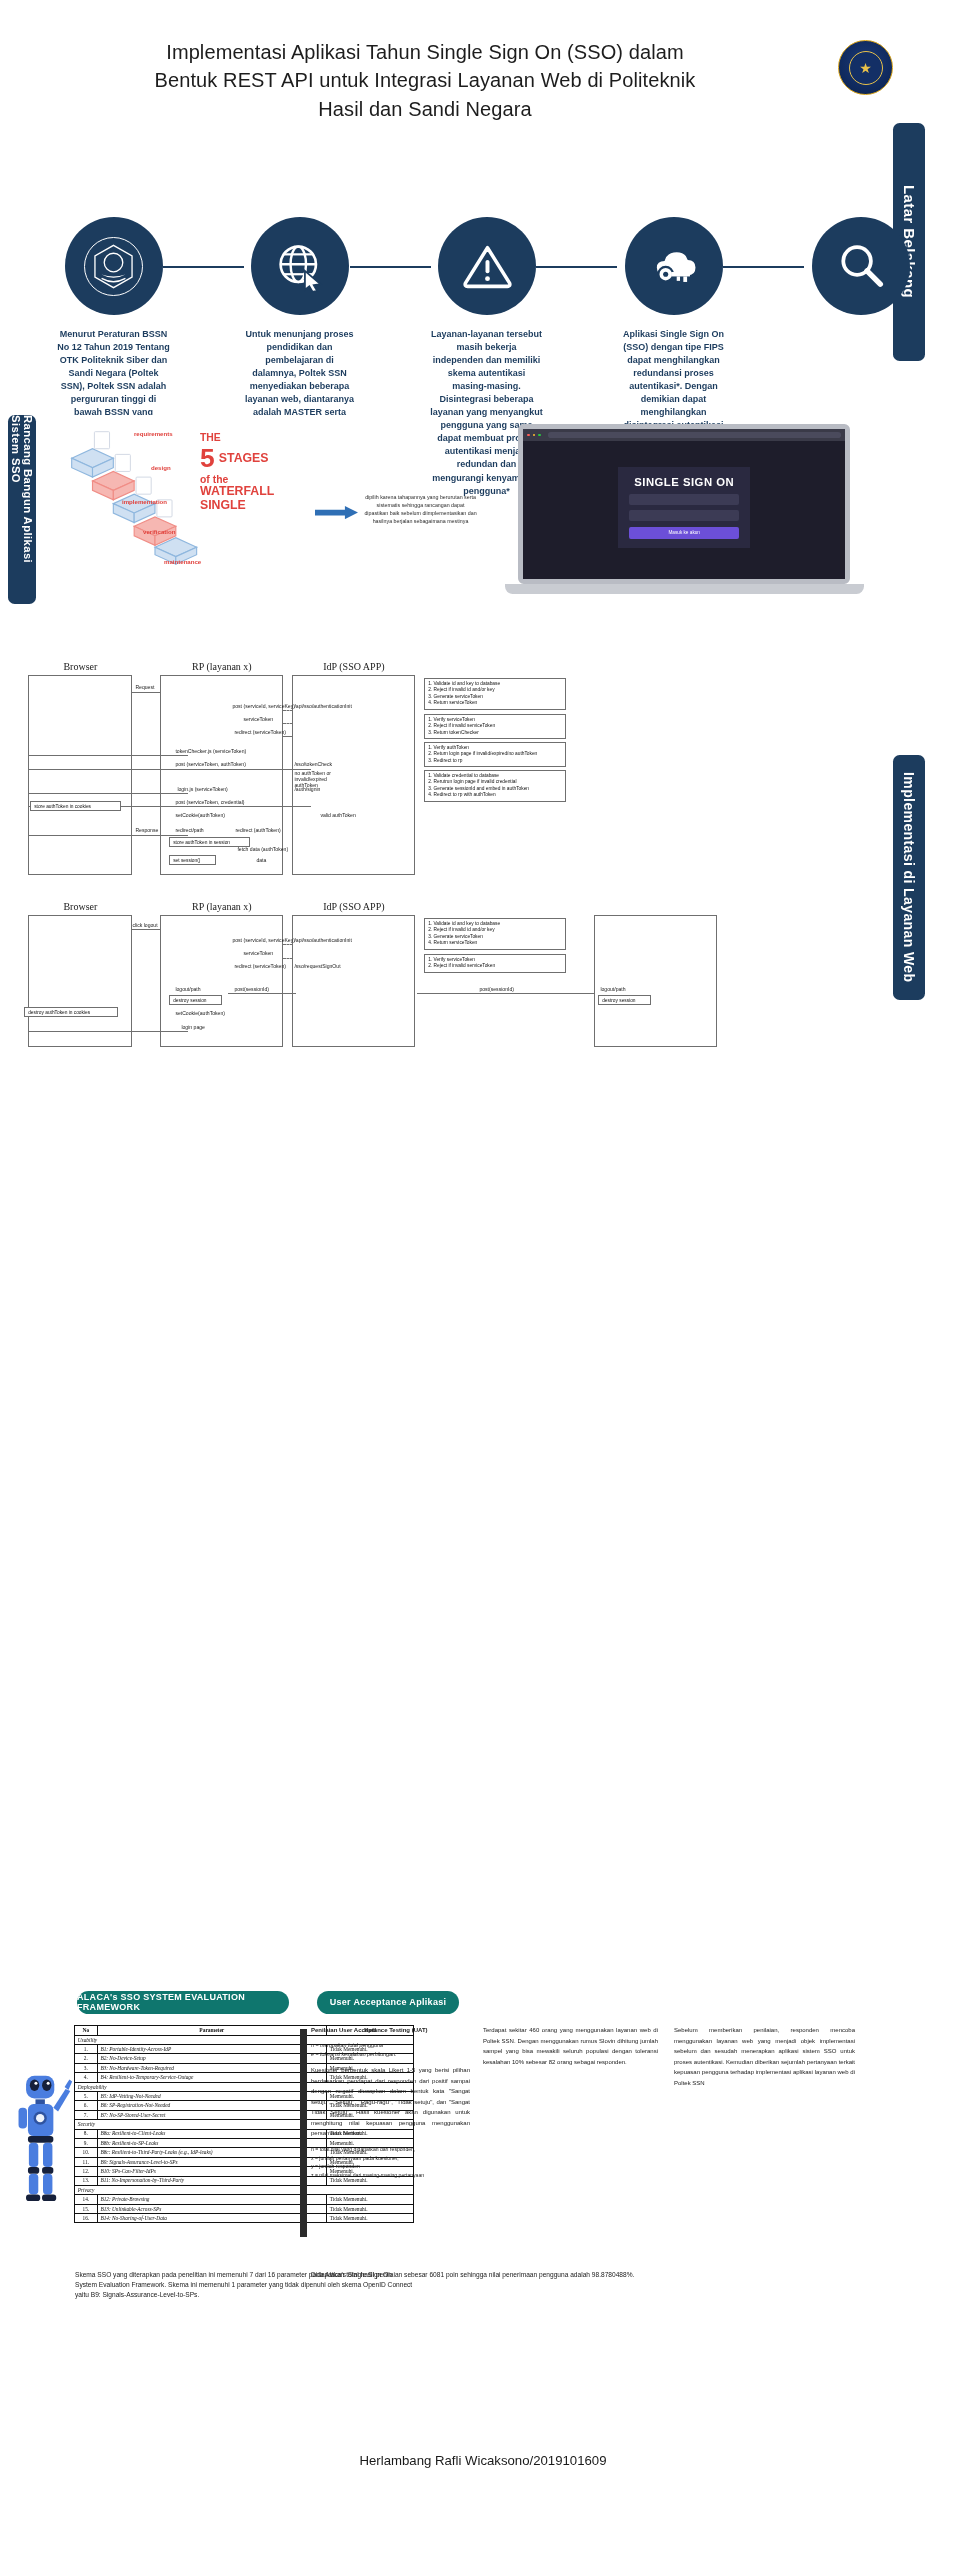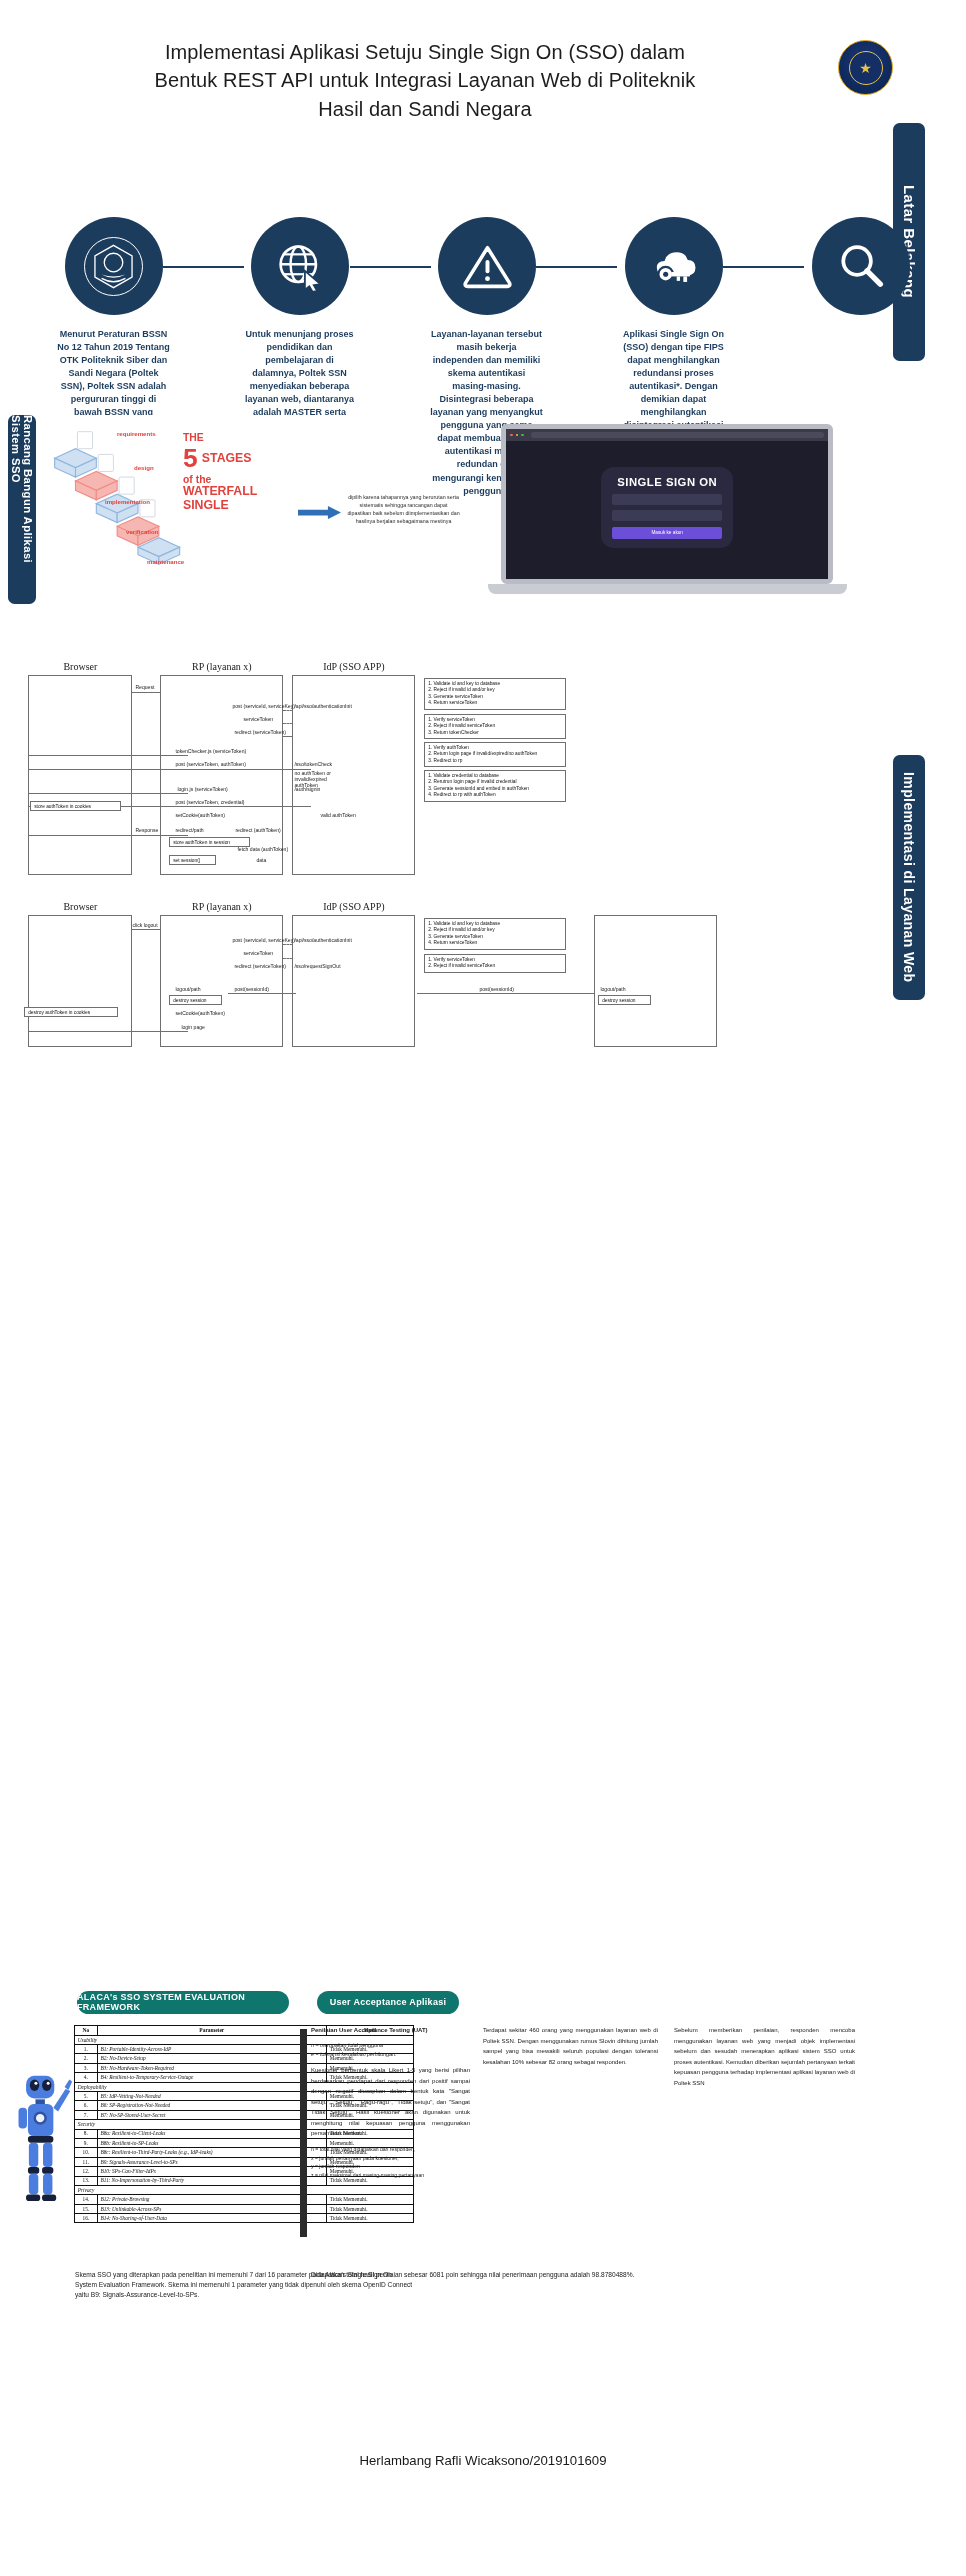--- a/index.html
+++ b/index.html
@@ -67,21 +67,21 @@
     border: 1.4px solid #ffffff; display:flex; align-items:center; justify-content:center;
     color: #ffffff; font-size: 8.5px; text-align:center; line-height:1.05;
   }
 
   .col-text {
     position: absolute; width: 113px; text-align: center;
     font-size: 9px; font-weight: bold; color: #1c3c5e; line-height: 1.45;
   }
 
   
-  .rancang-band { position: absolute; top: 415px; left: 43px; width: 849px; height: 198px; }
+  .rancang-band { position: absolute; top: 415px; left: 60px; width: 849px; height: 198px; }
   .waterfall-box {
     position: absolute; left: 0; top: 0; width: 293px; height: 170px;
     background: #ffffff;
   }
   .wf-title { position:absolute; left:140px; top:17px; width:111px; text-align:left; }
   .wf-title .n5 { color:#e0423d; font-size: 26.4px; font-weight:bold; display:inline-block; vertical-align:middle;}
   .wf-title .t1 { color:#e0423d; font-size: 10.4px; font-weight:bold; }
   .wf-title .t2 { color:#e0423d; font-size: 12.3px; font-weight:bold; line-height:1.1;}
   .stairs { position:absolute; left: 5.7px; top: 11.3px; }
   .step-lbl { position:absolute; font-size: 6.1px; color:#e0423d; font-weight:bold; }
@@ -97,21 +97,21 @@
   }
   .laptop .screen {
     position:absolute; left: 13.2px; top: 0; width: 332px; height: 160px;
     background: #2b2b38; border: 5.7px solid #b9bcc4; border-radius: 5.7px;
   }
   .laptop .browser-bar { height: 11.3px; background:#3a3a48; display:flex; align-items:center; gap:2.8px; padding:0 3.8px;}
   .dot { width:2.8px; height:2.8px; border-radius:50%; }
   .laptop .page { position:absolute; inset: 11.3px 0 0 0; background:#1e1d2b; }
   .sso-card {
     position:absolute; left: 50%; top: 26.4px; transform: translateX(-50%);
-    width: 132px; background:#2a2940; border-radius:13px; padding: 9.4px 11.3px; text-align:center;
+    width: 132px; background:#2a2940; border-radius:0; padding: 9.4px 11.3px; text-align:center;
   }
   .sso-logo { color:#fff; font-size: 11.3px; font-weight:bold; letter-spacing:0.5px; }
   .sso-input { height:10.4px; background:#3c3b55; border-radius:1.9px; margin-top:5.7px; }
   .sso-btn { height:11.3px; background:#6c4fd8; border-radius:1.9px; margin-top:6.6px; color:#fff; font-size:4.7px;
              display:flex;align-items:center;justify-content:center;}
   .laptop .base {
     position:absolute; left: 0; top: 160px; width: 359px; height: 9.4px;
     background:#c9ccd2; border-radius: 0 0 7.5px 7.5px;
   }
   .seq { position: relative; background:#fff; }
@@ -180,21 +180,21 @@
     font-size: 13.2px; color:#1a1a1a;
   }
 </style>
 </head>
 <body>
 
 <div class="poster">
 
   <div class="title-wrap">
     <h1>
-      <span>Implementasi Aplikasi Setuju Single Sign On (SSO) dalam</span><br>
+      <span>Implementasi Aplikasi Tahun Single Sign On (SSO) dalam</span><br>
       <span>Bentuk REST API untuk Integrasi Layanan Web di Politeknik</span><br>
       <span>Hasil dan Sandi Negara</span>
     </h1>
   </div>
   <div class="logo-seal">
     <div class="inner">★</div>
   </div>
 
   <div class="side-tab" id="tab-latar">Latar Belakang</div>
   <div class="side-tab" id="tab-rancang">Rancang Bangun Aplikasi Sistem SSO</div>

